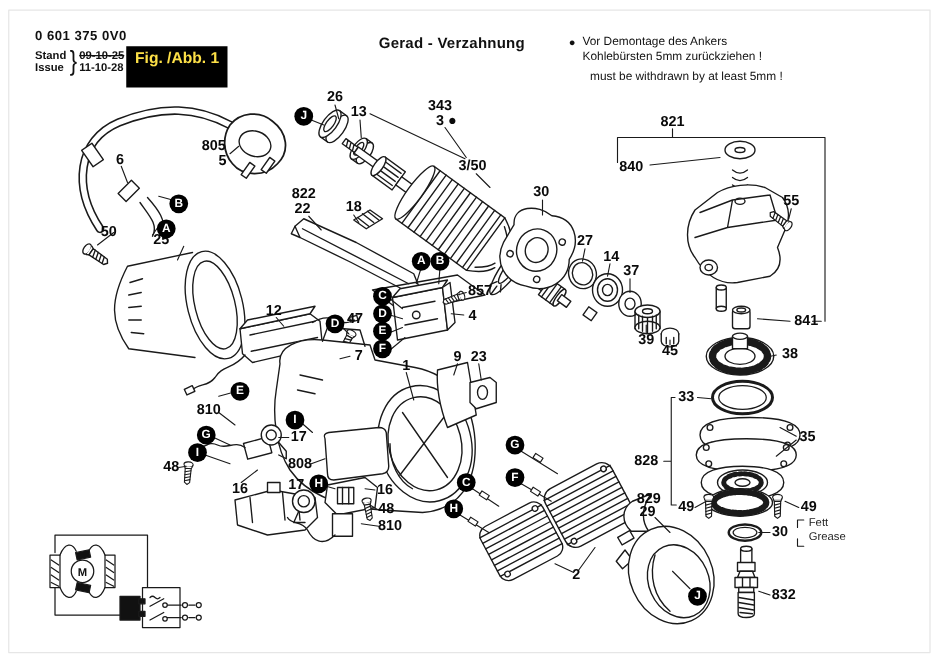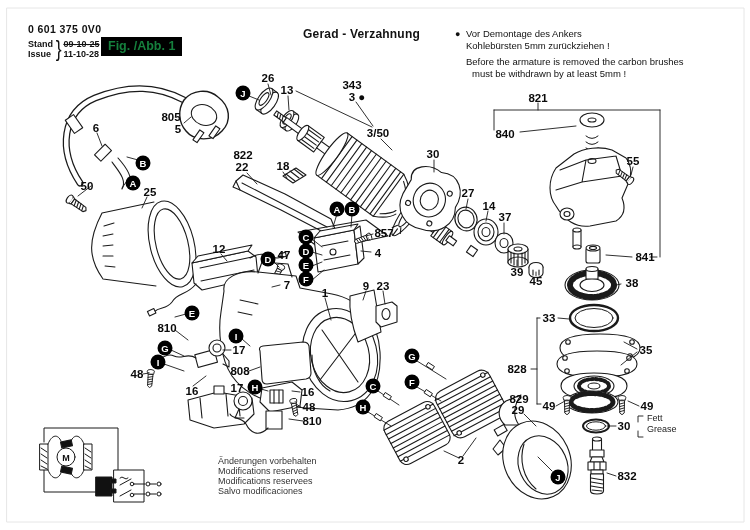--- a/index.html
+++ b/index.html
@@ -7,21 +7,21 @@
   body { font-family:"Liberation Sans", sans-serif; color:#111; }
   #stage { position:relative; width:750px; height:530px; background:#fff; overflow:hidden; }
   #drawing { position:absolute; left:0; top:0; }
   #callout-layer { position:absolute; left:0; top:0; width:750px; height:530px; pointer-events:none; }
 
   .hdr-partnum { position:absolute; left:28px; top:23px; font-size:10.5px; font-weight:bold; letter-spacing:.4px; }
   .hdr-rev { position:absolute; left:28px; top:39px; display:flex; align-items:center; }
   .rev-col { display:flex; flex-direction:column; font-size:9px; font-weight:bold; line-height:10px;justify-content:space-between; }
   .rev-brace { font-size:22px; font-weight:normal; line-height:20px; margin:0 1px 0 2px; transform:scaleX(.8); }
   .date-old { text-decoration:line-through; }
-  .fig-box { position:absolute; left:101px; top:37px; background:#000; color:#15803d; font-size:12.5px; font-weight:bold; padding:2px 7px 3px 7px; }
+  .fig-box { position:absolute; left:101px; top:37px; background:#000; color:#fde047; font-size:12.5px; font-weight:bold; padding:2px 7px 17px 7px; }
   .title { position:absolute; left:303px; top:27px; font-size:12px; font-weight:bold; letter-spacing:.2px; }
   .notes { position:absolute; left:455px; top:28px; font-size:9.5px; line-height:12px; width:280px; }
   .notes .nrow { display:flex; }
   .notes .bullet { width:11px; font-size:9px; }
   .notes .indent { margin-left:11px; }
   .notes .gap { height:4px; }
   .notes .indent2 { margin-left:17px; }
 
   .footer-text { position:absolute; left:218px; top:456px; font-size:9px; line-height:10px; color:#333; }
   .grease-note { position:absolute; left:647px; top:413px; font-size:9px; line-height:10.5px; color:#222; }
@@ -377,35 +377,28 @@
   <div class="fig-box">Fig. /Abb. 1</div>
   <div class="title">Gerad - Verzahnung</div>
 
   <div class="notes">
     <div class="nrow">
       <span class="bullet">●</span>
       <span>Vor Demontage des Ankers</span>
     </div>
     <div class="indent">Kohlebürsten 5mm zurückziehen !</div>
     <div class="gap"></div>
-    <div class="indent">Before the armature is removed the carbon brushes</div>
     <div class="indent2">must be withdrawn by at least 5mm !</div>
   </div>
 
   <div class="grease-note">
     <div>Fett</div>
     <div>Grease</div>
   </div>
 
-  <div class="footer-text">
-    <div>Änderungen vorbehalten</div>
-    <div>Modifications reserved</div>
-    <div>Modifications reservees</div>
-    <div>Salvo modificaciones</div>
-  </div>
 
   <div id="callout-layer">
       <div class="callout-num" style="left: 268px; top: 78px;">26</div>
       <div class="callout-num" style="left: 287px; top: 90px;">13</div>
       <div class="callout-num" style="left: 352px; top: 85px;">343</div>
       <div class="callout-num" style="left: 357px; top: 97px;">3 ●</div>
       <div class="callout-num" style="left: 378px; top: 133px;">3/50</div>
       <div class="callout-num" style="left: 433px; top: 154px;">30</div>
       <div class="callout-num" style="left: 243px; top: 155px;">822</div>
       <div class="callout-num" style="left: 242px; top: 167px;">22</div>
@@ -421,21 +414,21 @@
       <div class="callout-num" style="left: 192px; top: 391px;">16</div>
       <div class="callout-num" style="left: 240px; top: 371px;">808</div>
       <div class="callout-num" style="left: 237px; top: 388px;">17</div>
       <div class="callout-num" style="left: 308px; top: 392px;">16</div>
       <div class="callout-num" style="left: 309px; top: 407px;">48</div>
       <div class="callout-num" style="left: 312px; top: 421px;">810</div>
       <div class="callout-num" style="left: 325px; top: 293px;">1</div>
       <div class="callout-num" style="left: 366px; top: 286px;">9</div>
       <div class="callout-num" style="left: 383px; top: 286px;">23</div>
       <div class="callout-num" style="left: 461px; top: 460px;">2</div>
-      <div class="callout-num" style="left: 150px; top: 192px;">25</div>
+      <div class="callout-num" style="left: 129px; top: 192px;">25</div>
       <div class="callout-num" style="left: 87px; top: 186px;">50</div>
       <div class="callout-num" style="left: 96px; top: 128px;">6</div>
       <div class="callout-num" style="left: 171px; top: 117px;">805</div>
       <div class="callout-num" style="left: 178px; top: 129px;">5</div>
       <div class="callout-num" style="left: 468px; top: 193px;">27</div>
       <div class="callout-num" style="left: 489px; top: 206px;">14</div>
       <div class="callout-num" style="left: 505px; top: 217px;">37</div>
       <div class="callout-num" style="left: 517px; top: 272px;">39</div>
       <div class="callout-num" style="left: 536px; top: 281px;">45</div>
       <div class="callout-num" style="left: 505px; top: 134px;">840</div>

